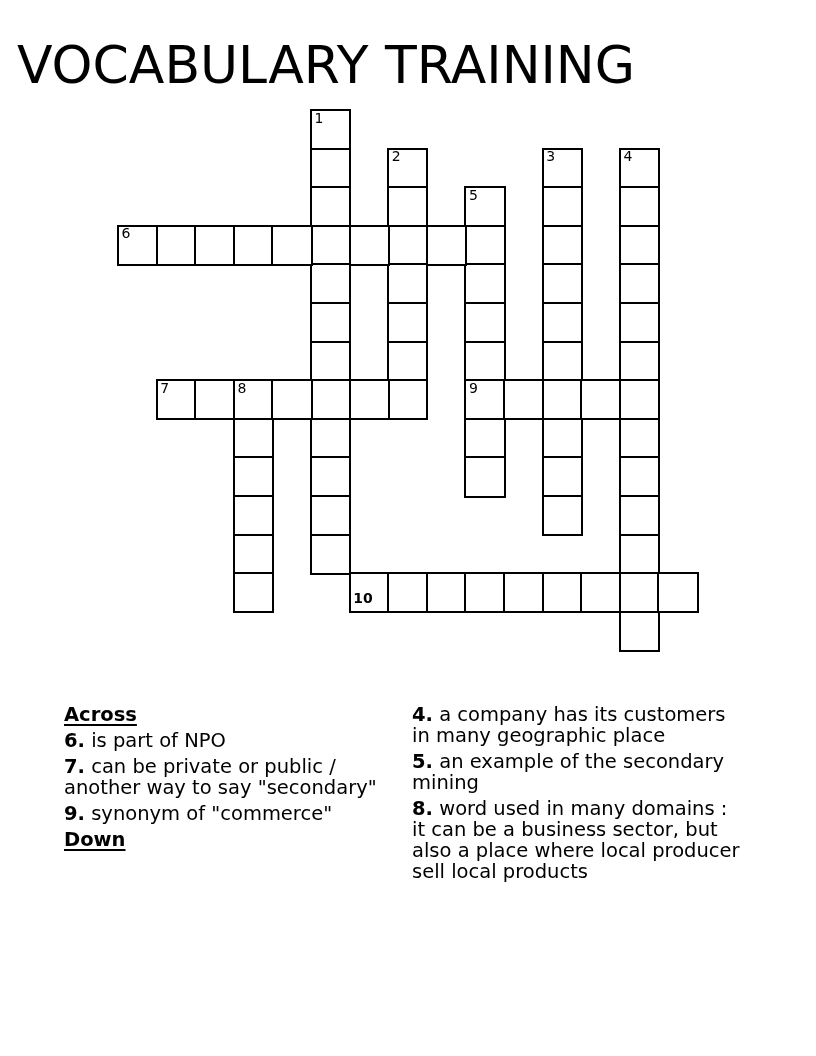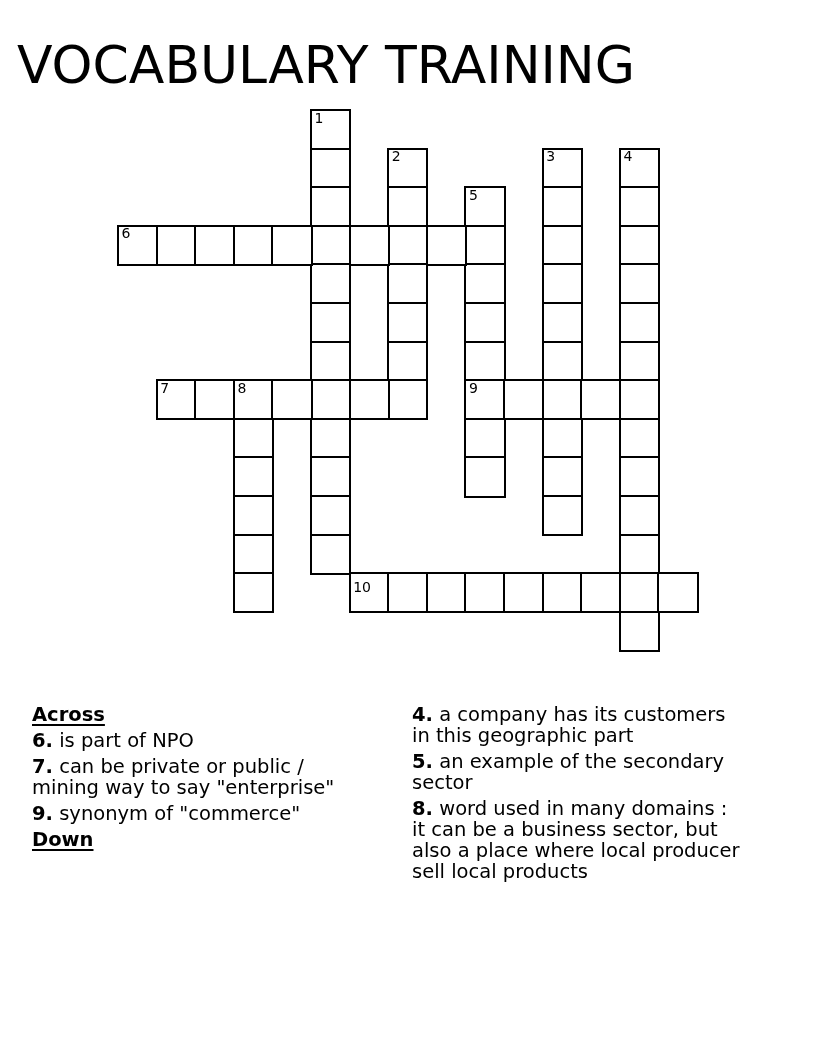--- a/index.html
+++ b/index.html
@@ -48,21 +48,21 @@
     line-height: 15px;
     color: #000000;
     z-index: 2;
   }
   .clues-col {
     position: absolute;
     top: 704px;
     font-size: 19.5px;
     line-height: 21px;
   }
-  .clues-col.left  { left: 32px;  width: 356px; }
+  .clues-col.left  { left: 64px;  width: 356px; }
   .clues-col.right { left: 412px; width: 370px; }
   .clue-header {
     font-weight: bold;
     text-decoration: underline;
     text-decoration-thickness: 2px;
     text-underline-offset: 3px;
     margin: 0 0 5px 0;
   }
   p.clue {
     margin: 0 0 5px 0;
@@ -155,33 +155,33 @@
     <div class="cell" style="left: 463.2px; top: 270.2px;"></div>
     <span class="cellnum" style="left: 352px; top: 271.8px;">9</span>
     <div class="cell" style="left: 231.6px; top: 463.2px;"></div>
     <div class="cell" style="left: 270.2px; top: 463.2px;"></div>
     <div class="cell" style="left: 308.8px; top: 463.2px;"></div>
     <div class="cell" style="left: 347.4px; top: 463.2px;"></div>
     <div class="cell" style="left: 386px; top: 463.2px;"></div>
     <div class="cell" style="left: 424.6px; top: 463.2px;"></div>
     <div class="cell" style="left: 463.2px; top: 463.2px;"></div>
     <div class="cell" style="left: 540.4px; top: 463.2px;"></div>
-    <span class="cellnum" style="left: 236.2px; top: 471px;">10</span>
+    <span class="cellnum" style="left: 236.2px; top: 482px; font-weight: bold;">10</span>
   </div>
 
 <div class="clues-col left">
     <div class="clue-header">Across</div>
     <p class="clue"><b>6.</b> <span class="clue-text">is part of NPO</span></p>
     <p class="clue"><b>7.</b> <span class="clue-text">can be private or public /
-mining way to say "enterprise"</span></p>
+another way to say "secondary"</span></p>
     <p class="clue"><b>9.</b> <span class="clue-text">synonym of "commerce"</span></p>
     <div class="clue-header">Down</div>
   </div>
 <div class="clues-col right">
     <p class="clue"><b>4.</b> <span class="clue-text">a company has its customers
-in this geographic part</span></p>
+in many geographic place</span></p>
     <p class="clue"><b>5.</b> <span class="clue-text">an example of the secondary
-sector</span></p>
+mining</span></p>
     <p class="clue"><b>8.</b> <span class="clue-text">word used in many domains :
 it can be a business sector, but
 also a place where local producer
 sell local products</span></p>
   </div>
 
 </body></html>

